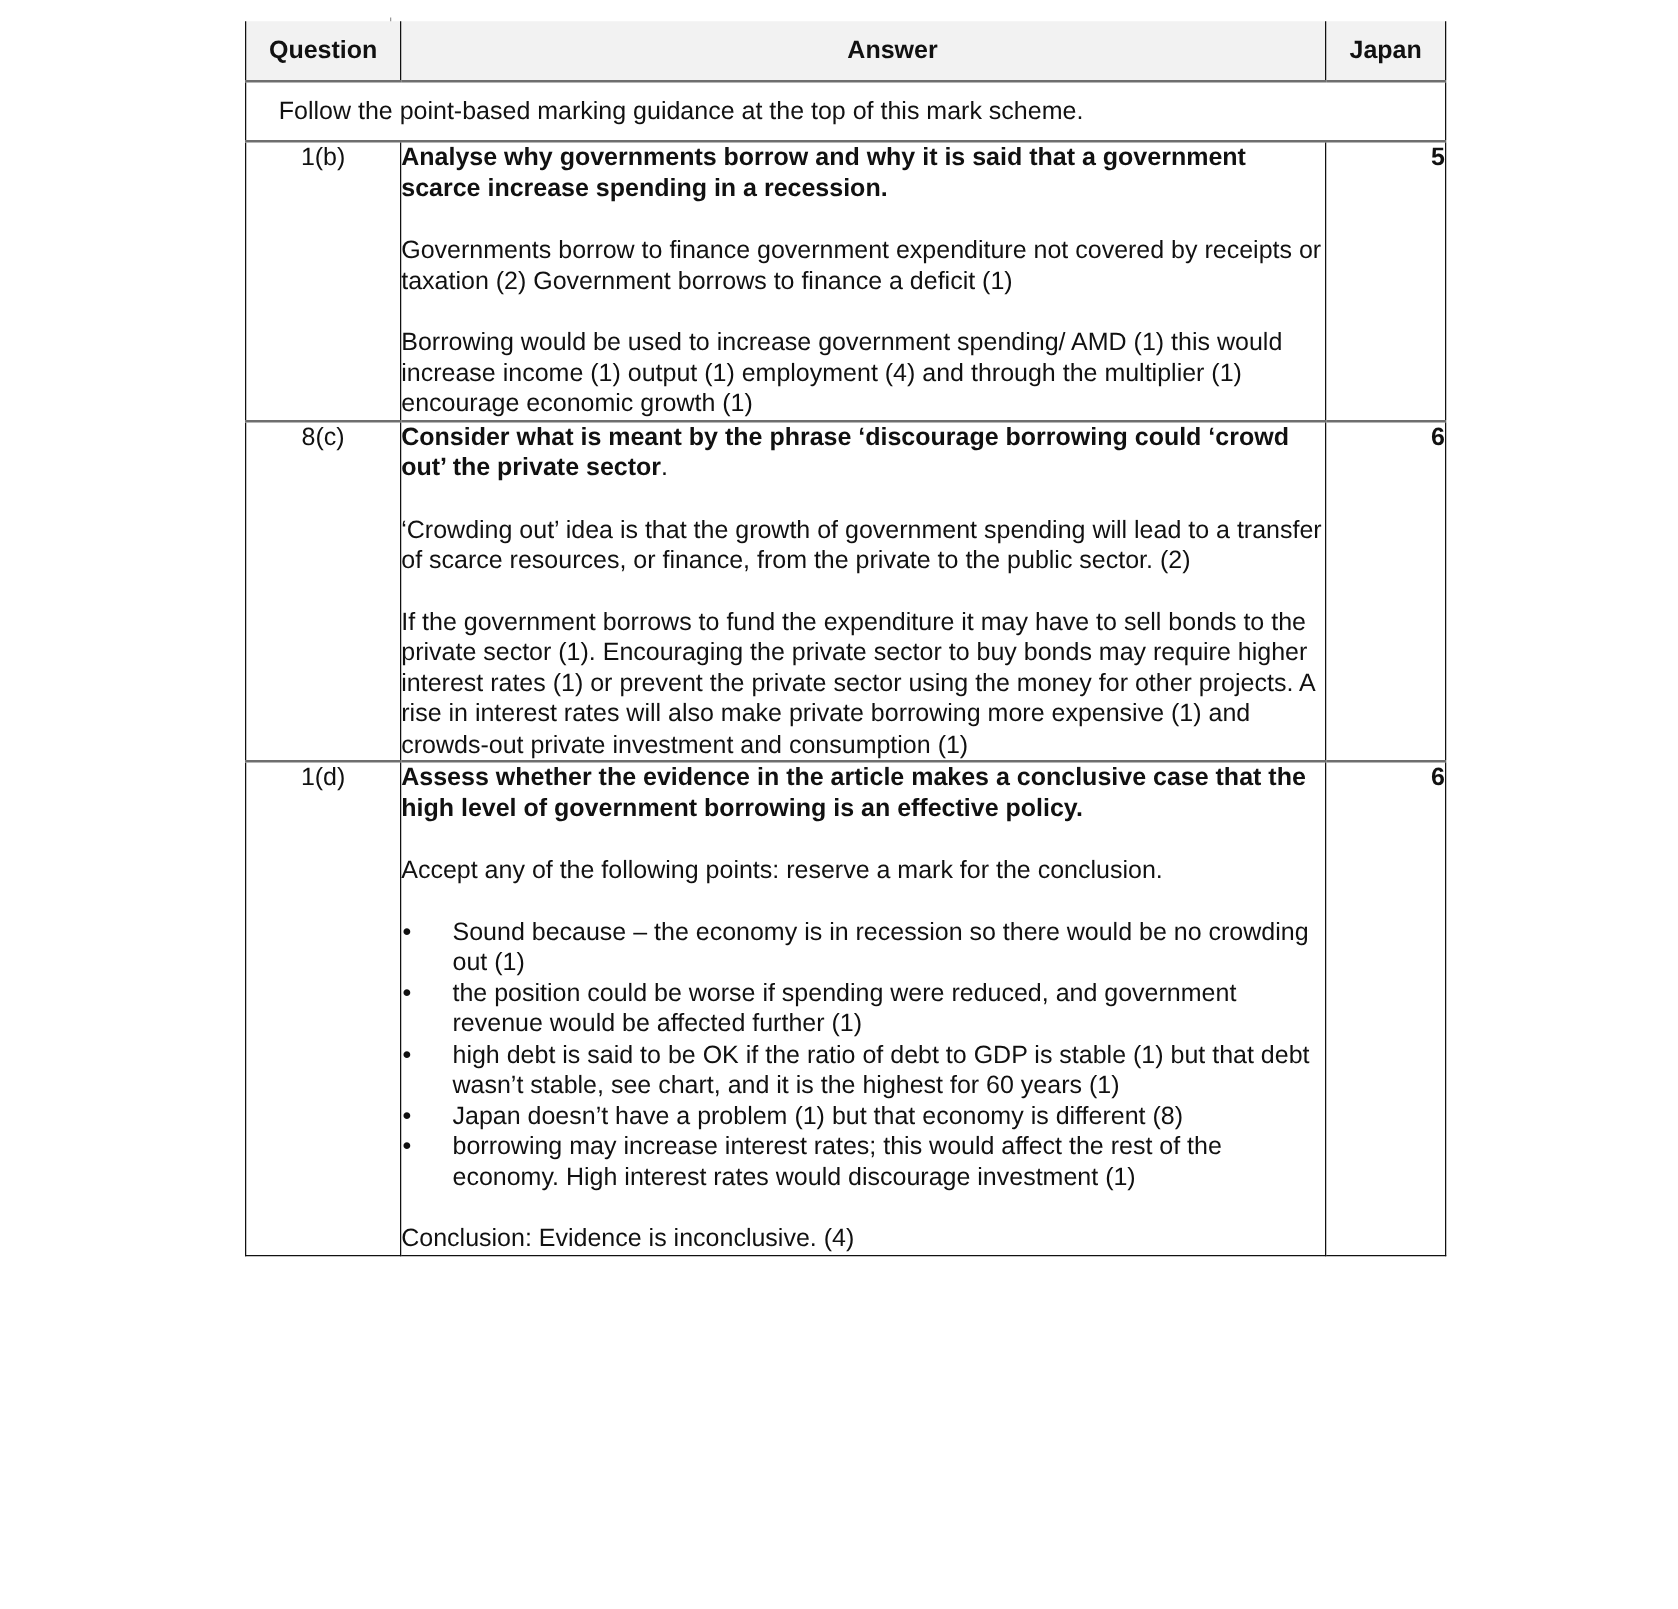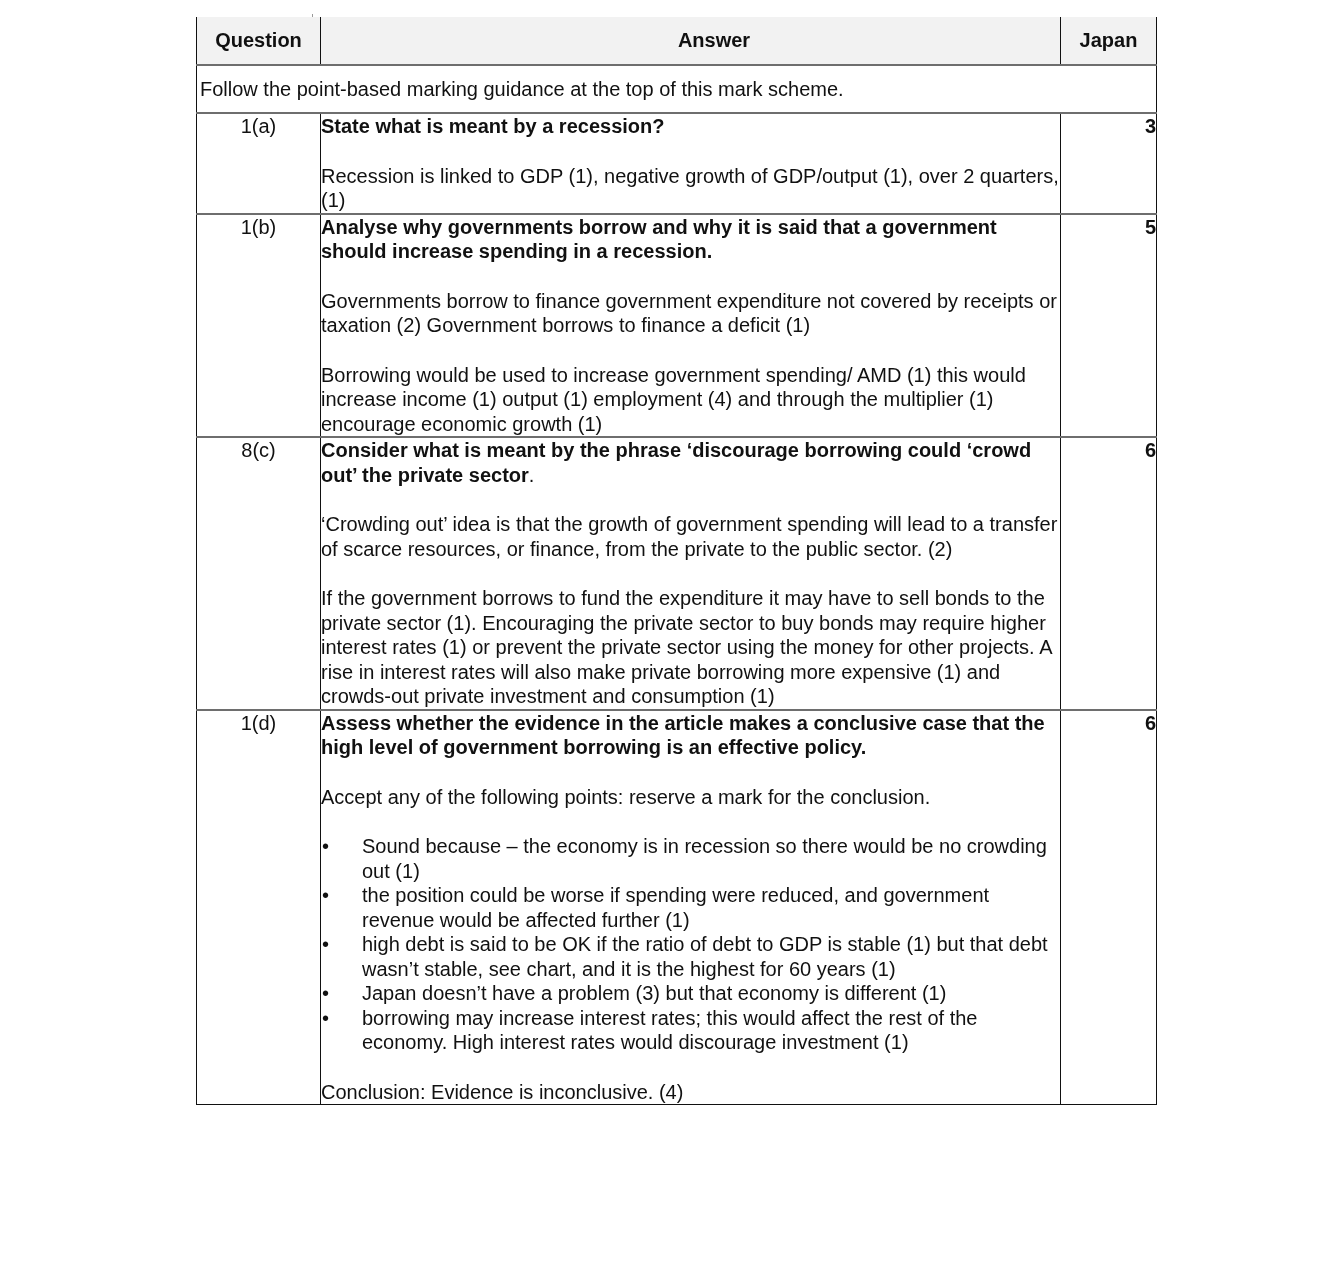--- a/index.html
+++ b/index.html
@@ -49,21 +49,21 @@
       vertical-align: middle;
       border-bottom: 2px solid #6e6e6e;
       font-size: 20px;
     }
     table.ms thead th.q { text-align: center; }
     table.ms thead th.a { text-align: center; padding-left: 47px; }
     table.ms thead th.m { text-align: center; }
     tr.guidance td {
       height: 46px;
       vertical-align: middle;
-      padding-left: 3px;
+      padding-left: 26px;
       border-bottom: 2px solid #6e6e6e;
       margin-left: 36px;
     }
     tr.qrow td {
       border-bottom: 2px solid #6e6e6e;
     }
     tr.qrow.last td {
       border-bottom: 1.5px solid #111;
     }
     td.qnum {
@@ -121,33 +121,25 @@
       <th class="q">Question</th>
       <th class="a">Answer</th>
       <th class="m">Japan</th>
     </tr>
   </thead>
   <tbody>
     <tr class="guidance">
       <td colspan="3">Follow the point-based marking guidance at the top of this mark scheme.</td>
     </tr>
 
-    <tr class="qrow">
-      <td class="qnum">1(a)</td>
-      <td class="ans">
-        <div class="prompt">State what is meant by a recession?</div>
-        <div class="para">Recession is linked to GDP (1), negative growth of GDP/output (1), over 2 quarters, (1)</div>
-      </td>
-      <td class="marks">3</td>
-    </tr>
 
     <tr class="qrow">
       <td class="qnum">1(b)</td>
       <td class="ans">
-        <div class="prompt">Analyse why governments borrow and why it is said that a government should increase spending in a recession.</div>
+        <div class="prompt">Analyse why governments borrow and why it is said that a government scarce increase spending in a recession.</div>
         <div class="para">Governments borrow to finance government expenditure not covered by receipts or taxation (2) Government borrows to finance a deficit (1)</div>
         <div class="para">Borrowing would be used to increase government spending/ AMD (1) this would increase income (1) output (1) employment (4) and through the multiplier (1) encourage economic growth (1)</div>
       </td>
       <td class="marks">5</td>
     </tr>
 
     <tr class="qrow">
       <td class="qnum">8(c)</td>
       <td class="ans">
         <div class="prompt"><span>Consider what is meant by the phrase ‘discourage borrowing could ‘crowd out’ the private sector</span><span class="plain">.</span></div>
@@ -159,21 +151,21 @@
 
     <tr class="qrow last">
       <td class="qnum">1(d)</td>
       <td class="ans">
         <div class="prompt">Assess whether the evidence in the article makes a conclusive case that the high level of government borrowing is an effective policy.</div>
         <div class="para">Accept any of the following points: reserve a mark for the conclusion.</div>
         <ul class="bullets">
           <li><span class="dot">•</span><span>Sound because – the economy is in recession so there would be no crowding out (1)</span></li>
           <li><span class="dot">•</span><span>the position could be worse if spending were reduced, and government revenue would be affected further (1)</span></li>
           <li><span class="dot">•</span><span>high debt is said to be OK if the ratio of debt to GDP is stable (1) but that debt wasn’t stable, see chart, and it is the highest for 60 years (1)</span></li>
-          <li><span class="dot">•</span><span>Japan doesn’t have a problem (3) but that economy is different (1)</span></li>
+          <li><span class="dot">•</span><span>Japan doesn’t have a problem (1) but that economy is different (8)</span></li>
           <li><span class="dot">•</span><span>borrowing may increase interest rates; this would affect the rest of the economy. High interest rates would discourage investment (1)</span></li>
         </ul>
         <div class="conclusion">Conclusion:  Evidence is inconclusive. (4)</div>
       </td>
       <td class="marks">6</td>
     </tr>
   </tbody>
 </table>
 
 </body></html>

